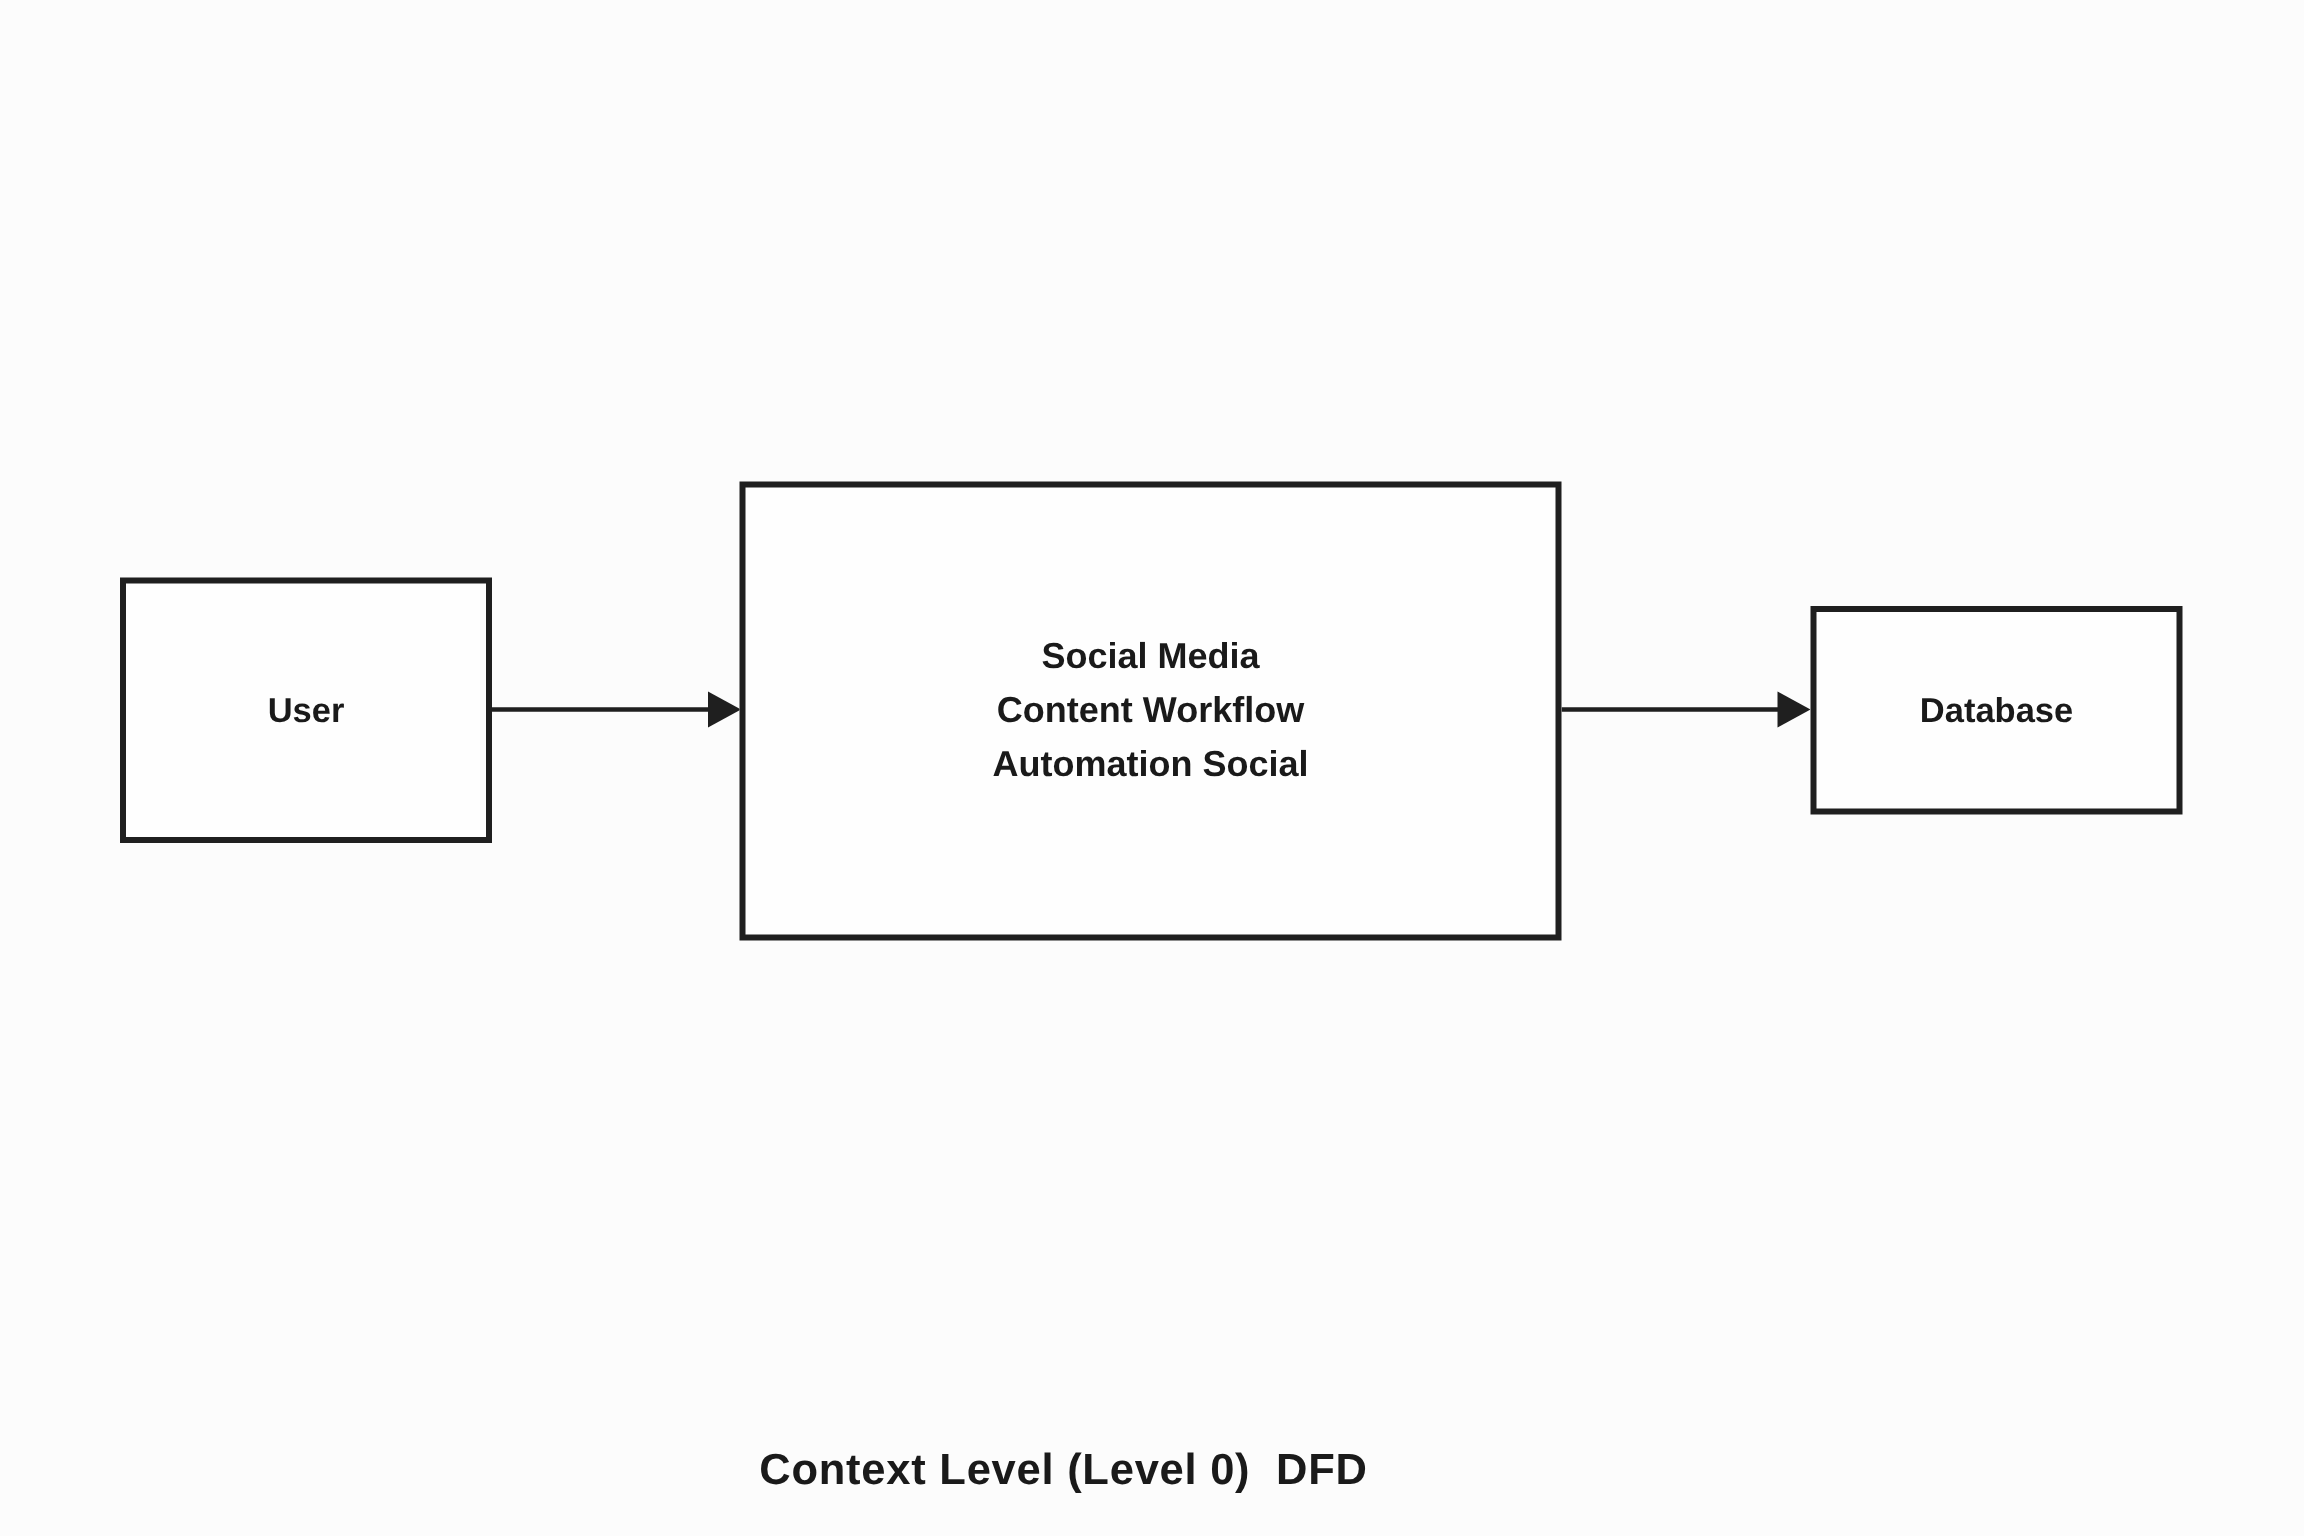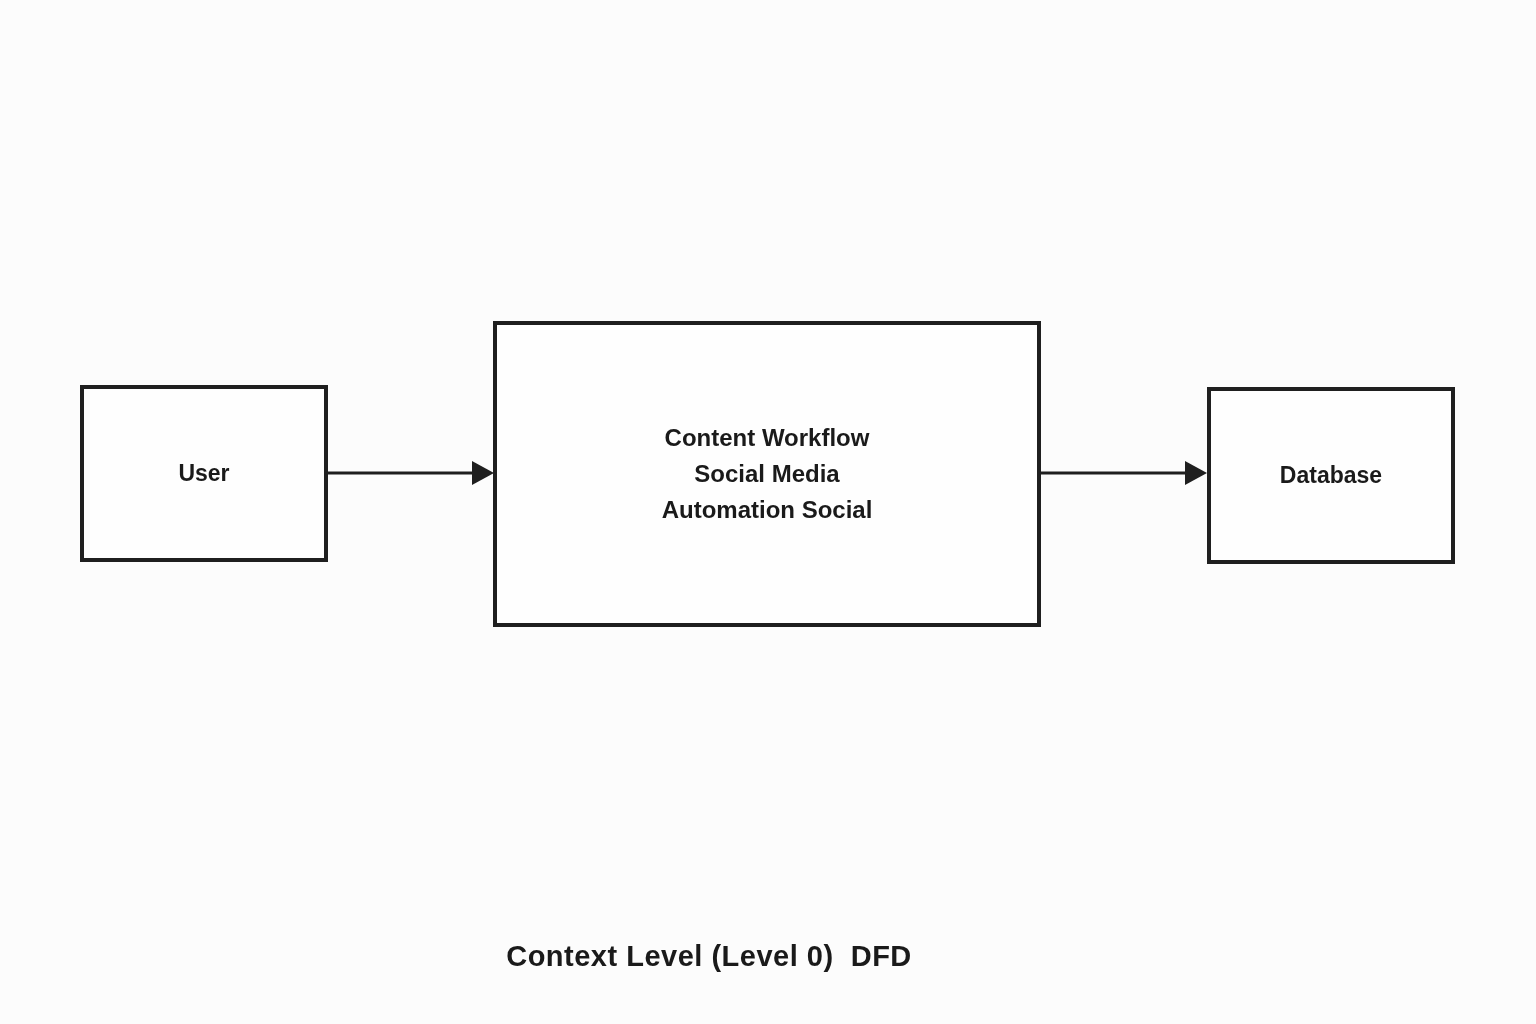--- a/index.html
+++ b/index.html
@@ -37,35 +37,35 @@
   }
   .node-system{
     left:493px;top:321px;width:548px;height:306px;
     font-size:24px;
   }
   .node-system .line{
     display:block;
     line-height:36px;
   }
   .node-database{
-    left:1207px;top:387px;width:248px;height:177px;
+    left:1207px;top:404px;width:248px;height:139px;
     font-size:23px;
   }
   .arrow{
     position:absolute;
     top:459px;
     width:166px;height:28px;
   }
   .arrow-1{left:328px;}
   .arrow-2{left:1041px;}
   .arrow line{stroke:var(--stroke);stroke-width:3;}
   .arrow polygon{fill:var(--stroke);}
   .diagram-title{
     position:absolute;
-    left:709px;top:940px;
+    left:709px;top:964px;
     transform:translateX(-50%);
     font-size:29px;
     font-weight:bold;
     letter-spacing:0.5px;
     white-space:pre;
   }
 </style>
 </head>
 <body>
 
@@ -75,22 +75,22 @@
     <span>User</span>
   </div>
 
   <svg class="arrow arrow-1" viewBox="0 0 166 28" xmlns="http://www.w3.org/2000/svg" aria-hidden="true">
     <line x1="0" y1="14" x2="147" y2="14"></line>
     <polygon points="144,2 166,14 144,26"></polygon>
   </svg>
 
   <div class="node node-system">
     <span>
+      <span class="line">Social Media</span>
       <span class="line">Content Workflow</span>
-      <span class="line">Social Media</span>
       <span class="line">Automation Social</span>
     </span>
   </div>
 
   <svg class="arrow arrow-2" viewBox="0 0 166 28" xmlns="http://www.w3.org/2000/svg" aria-hidden="true">
     <line x1="0" y1="14" x2="147" y2="14"></line>
     <polygon points="144,2 166,14 144,26"></polygon>
   </svg>
 
   <div class="node node-database">

